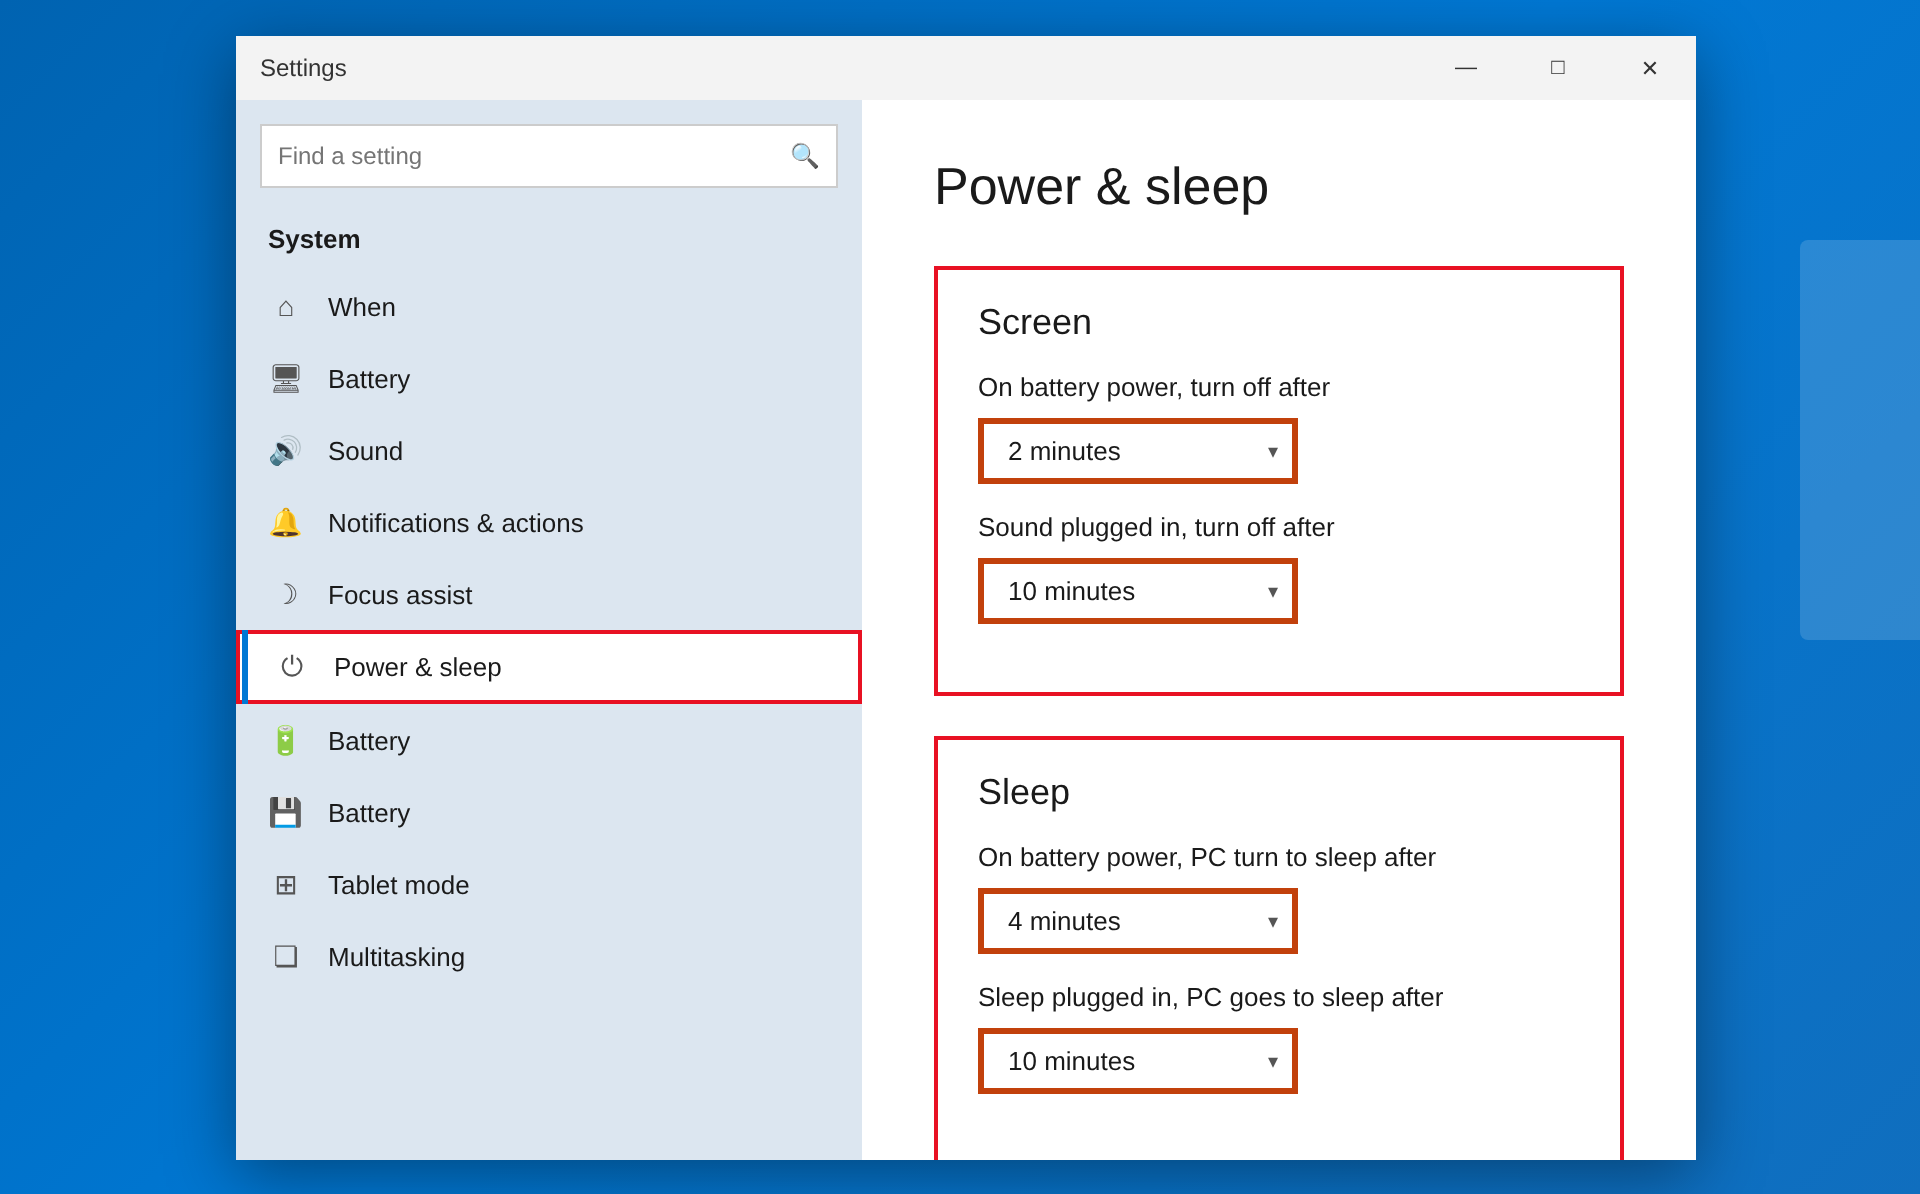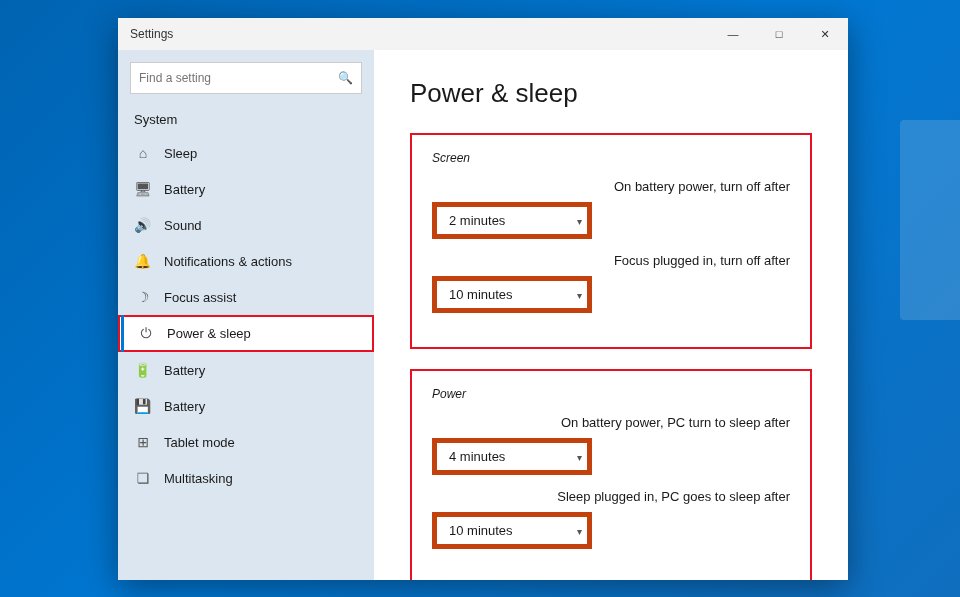--- a/index.html
+++ b/index.html
@@ -76,31 +76,31 @@
 
     
     .content {
       display: flex;
       flex: 1;
       overflow: hidden;
     }
 
     
     .sidebar {
-      width: 256px;
+      width: 313px;
       background: #dce6f0;
       flex-shrink: 0;
       display: flex;
       flex-direction: column;
       padding-top: 8px;
       overflow-y: auto;
     }
     .sidebar-system-label {
       font-size: 13px;
-      font-weight: 400;
+      font-weight: 700;
       color: #1a1a1a;
       padding: 10px 16px 8px 16px;
     }
     .search-box {
       display: flex;
       align-items: center;
       margin: 4px 12px 8px 12px;
       background: white;
       border: 1px solid #ccc;
       height: 32px;
@@ -170,41 +170,39 @@
 
     .section-box {
       border: 2px solid #e81123;
       padding: 16px 20px 20px 20px;
       margin-bottom: 20px;
       display: inline-block;
       width: 100%;
       max-width: 420px;
     }
     .section-title {
-      font-size: 12px;
+      font-size: 18px;
       font-weight: 400;
       color: #1a1a1a;
       margin-bottom: 14px;
-      font-style: italic;
     }
     .setting-label {
       font-size: 13px;
       color: #1a1a1a;
       margin-bottom: 8px;
-      text-align: right;
     }
     .dropdown-wrapper {
       position: relative;
       display: inline-block;
       margin-bottom: 14px;
     }
     .dropdown {
       appearance: none;
       background: white;
-      border: 5px solid #c2410c;
+      border: 3px solid #c2410c;
       padding: 6px 36px 6px 12px;
       font-size: 13px;
       color: #1a1a1a;
       cursor: pointer;
       min-width: 160px;
       outline: none;
     }
     .dropdown-arrow {
       position: absolute;
       right: 10px;
@@ -242,21 +240,21 @@
 
     <div class="sidebar">
       <div class="search-box">
         <input type="text" placeholder="Find a setting" style="">
         <span class="search-icon">🔍</span>
       </div>
       <div class="sidebar-system-label">System</div>
 
       <div class="nav-item">
         <span class="nav-icon">⌂</span>
-        <span>Sleep</span>
+        <span>When</span>
       </div>
       <div class="nav-item">
         <span class="nav-icon">🖥</span>
         <span>Battery</span>
       </div>
       <div class="nav-item">
         <span class="nav-icon">🔊</span>
         <span>Sound</span>
       </div>
       <div class="nav-item">
@@ -303,36 +301,36 @@
             <option selected="">2 minutes</option>
             <option>3 minutes</option>
             <option>5 minutes</option>
             <option>10 minutes</option>
             <option>15 minutes</option>
             <option>Never</option>
           </select>
           <span class="dropdown-arrow">▾</span>
         </div>
 
-        <div class="setting-label">Focus plugged in, turn off after</div>
+        <div class="setting-label">Sound plugged in, turn off after</div>
         <div class="dropdown-wrapper">
           <select class="dropdown">
             <option>5 minutes</option>
             <option selected="">10 minutes</option>
             <option>15 minutes</option>
             <option>20 minutes</option>
             <option>Never</option>
           </select>
           <span class="dropdown-arrow">▾</span>
         </div>
       </div>
 
       
       <div class="section-box">
-        <div class="section-title">Power</div>
+        <div class="section-title">Sleep</div>
 
         <div class="setting-label">On battery power, PC turn to sleep after</div>
         <div class="dropdown-wrapper">
           <select class="dropdown">
             <option>1 minute</option>
             <option>2 minutes</option>
             <option>3 minutes</option>
             <option selected="">4 minutes</option>
             <option>5 minutes</option>
             <option>Never</option>

